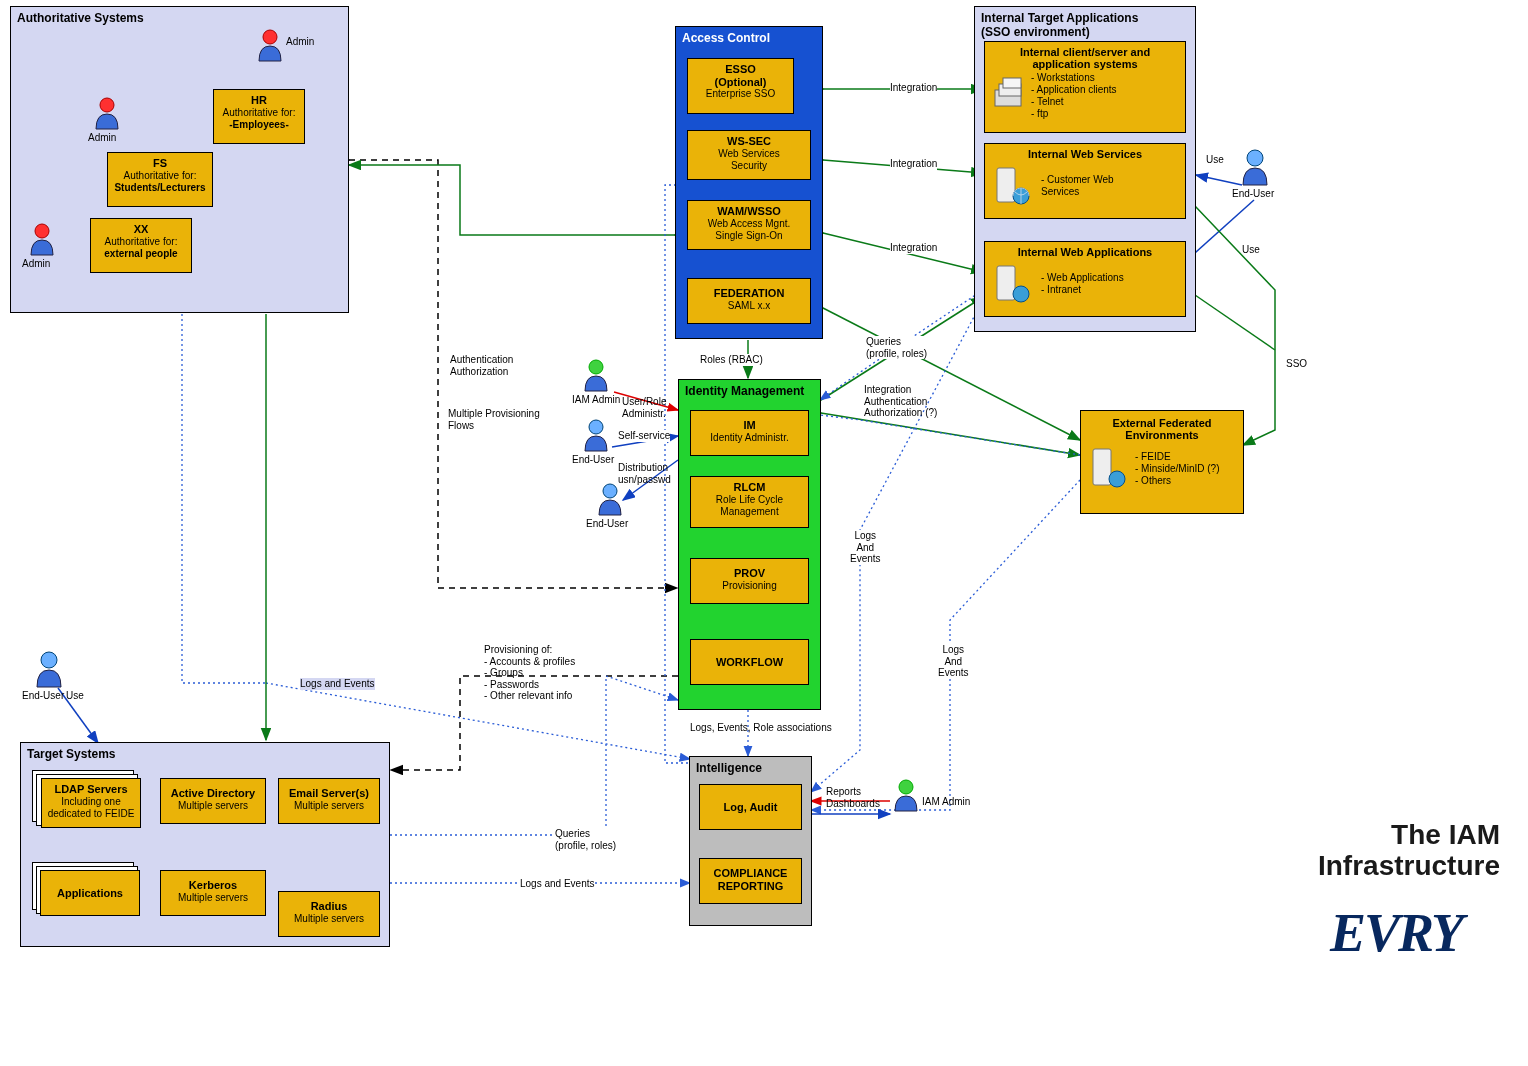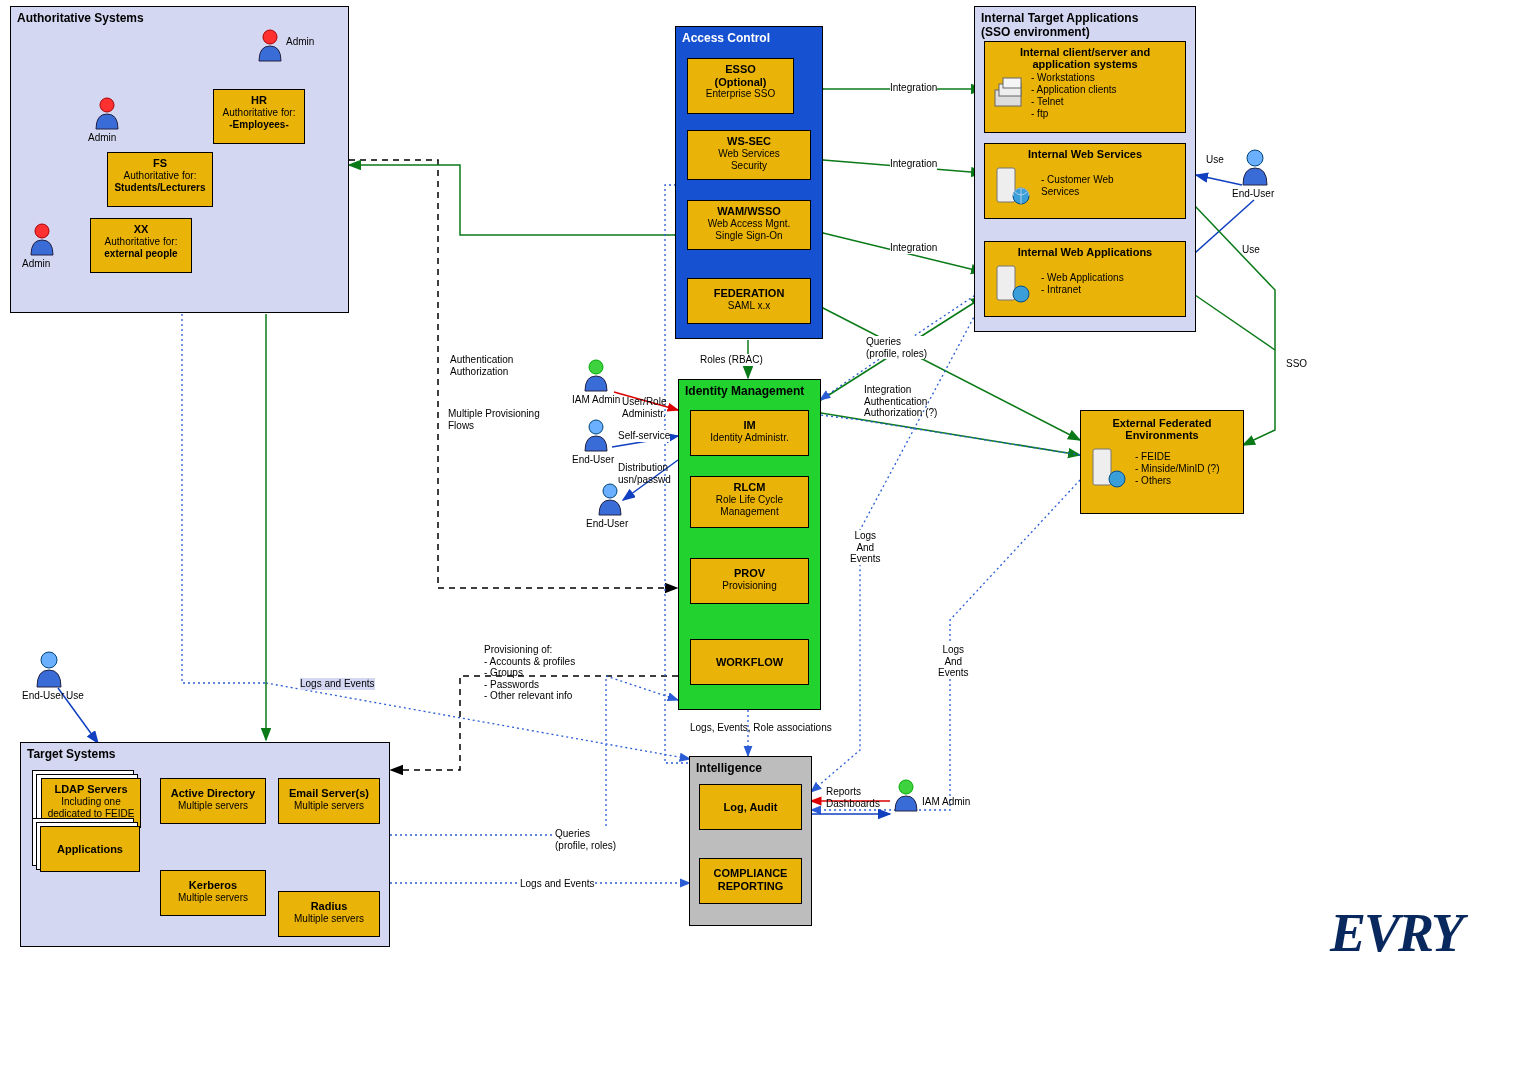--- a/index.html
+++ b/index.html
@@ -188,21 +188,21 @@
   </div>
 </div>
 <div class="box" style="left:160px;top:778px;width:106px;height:46px;">
   <div class="b-title" style="margin-top:4px">Active Directory</div>
   <div class="b-sub">Multiple servers</div>
 </div>
 <div class="box" style="left:278px;top:778px;width:102px;height:46px;">
   <div class="b-title" style="margin-top:4px">Email Server(s)</div>
   <div class="b-sub">Multiple servers</div>
 </div>
-<div class="stack" style="left:32px;top:818px;width:110px;height:60px;">
+<div class="stack" style="left:32px;top:862px;width:110px;height:60px;">
   <div class="s-back" style="left:0;top:0;width:100px;height:46px;"></div>
   <div class="s-mid" style="left:4px;top:4px;width:100px;height:46px;"></div>
   <div class="box" style="left:8px;top:8px;width:100px;height:46px;position:absolute;">
     <div class="b-title" style="margin-top:12px">Applications</div>
   </div>
 </div>
 <div class="box" style="left:160px;top:870px;width:106px;height:46px;">
   <div class="b-title" style="margin-top:4px">Kerberos</div>
   <div class="b-sub">Multiple servers</div>
 </div>
@@ -345,15 +345,19 @@
 - Passwords
 - Other relevant info</div>
 <div class="lbl" style="left:690px;top:722px;">Logs, Events, Role associations</div>
 <div class="lbl" style="left:826px;top:786px;white-space:pre-line;">Reports
 Dashboards</div>
 <div class="lbl" style="left:300px;top:678px;background:#d4d7f2;">Logs and Events</div>
 <div class="lbl" style="left:555px;top:828px;white-space:pre-line;background:#fff;">Queries
 (profile, roles)</div>
 <div class="lbl" style="left:520px;top:878px;background:#fff;">Logs and Events</div>
 
+<div class="right-title" style="left:1200px;top:820px;width:300px;">
+  <span>The IAM</span><br>
+  <span>Infrastructure</span>
+</div>
 <div class="logo" style="left:1330px;top:902px;">EVRY</div>
 
 </div>
 
 </body></html>

